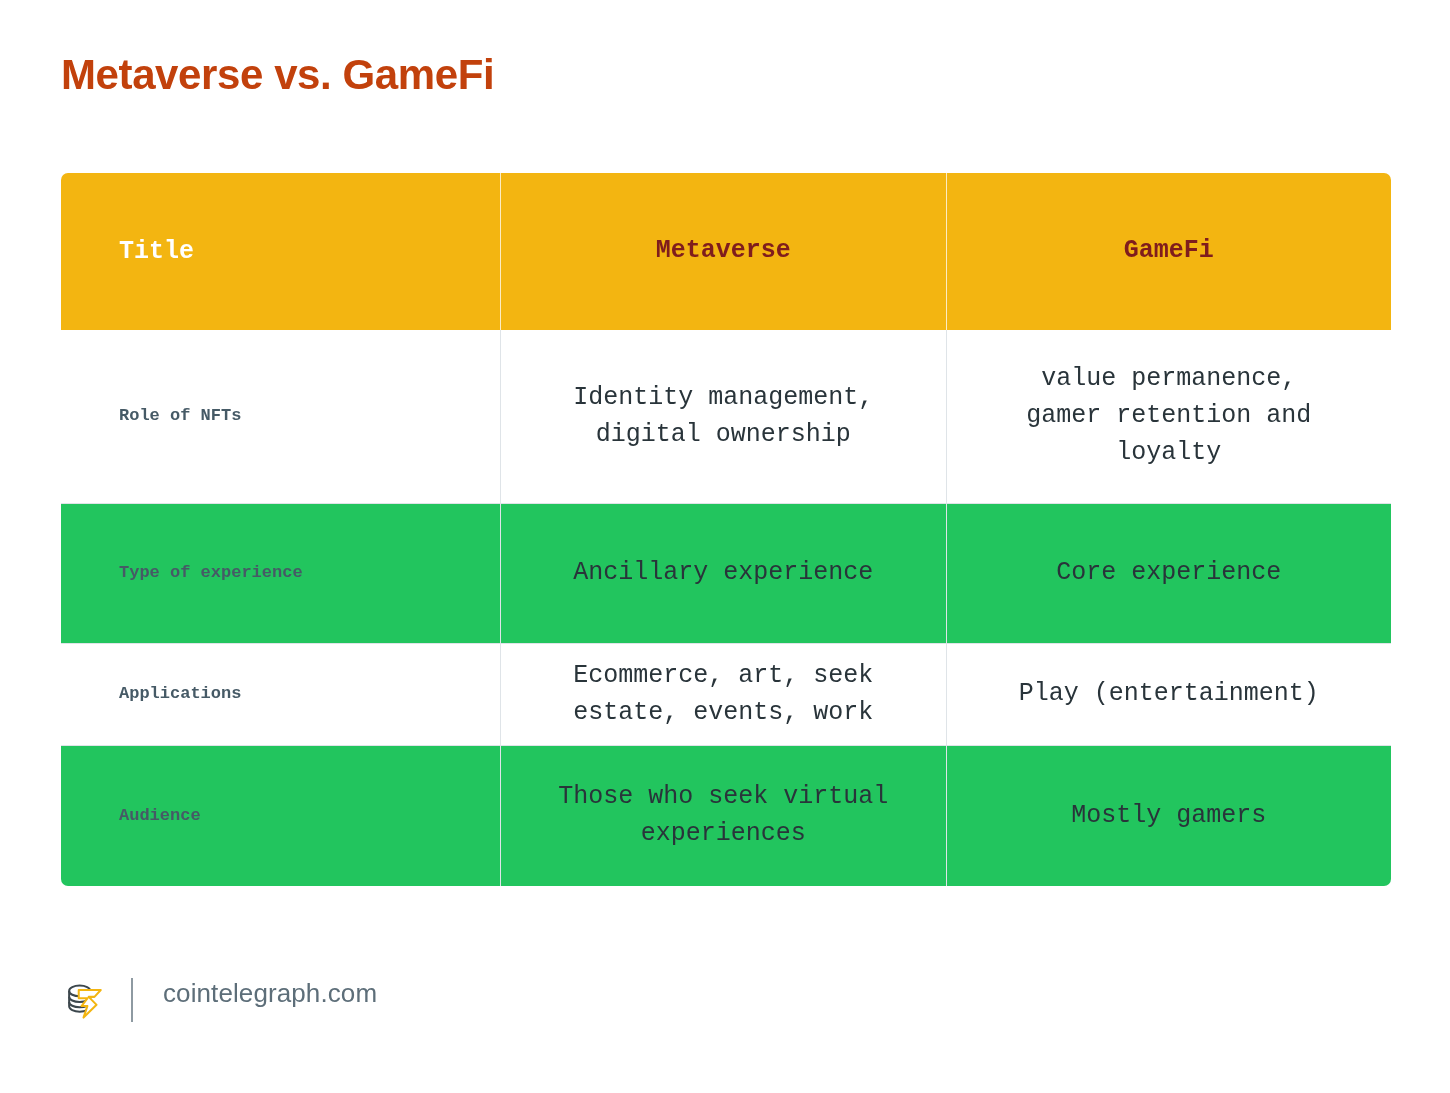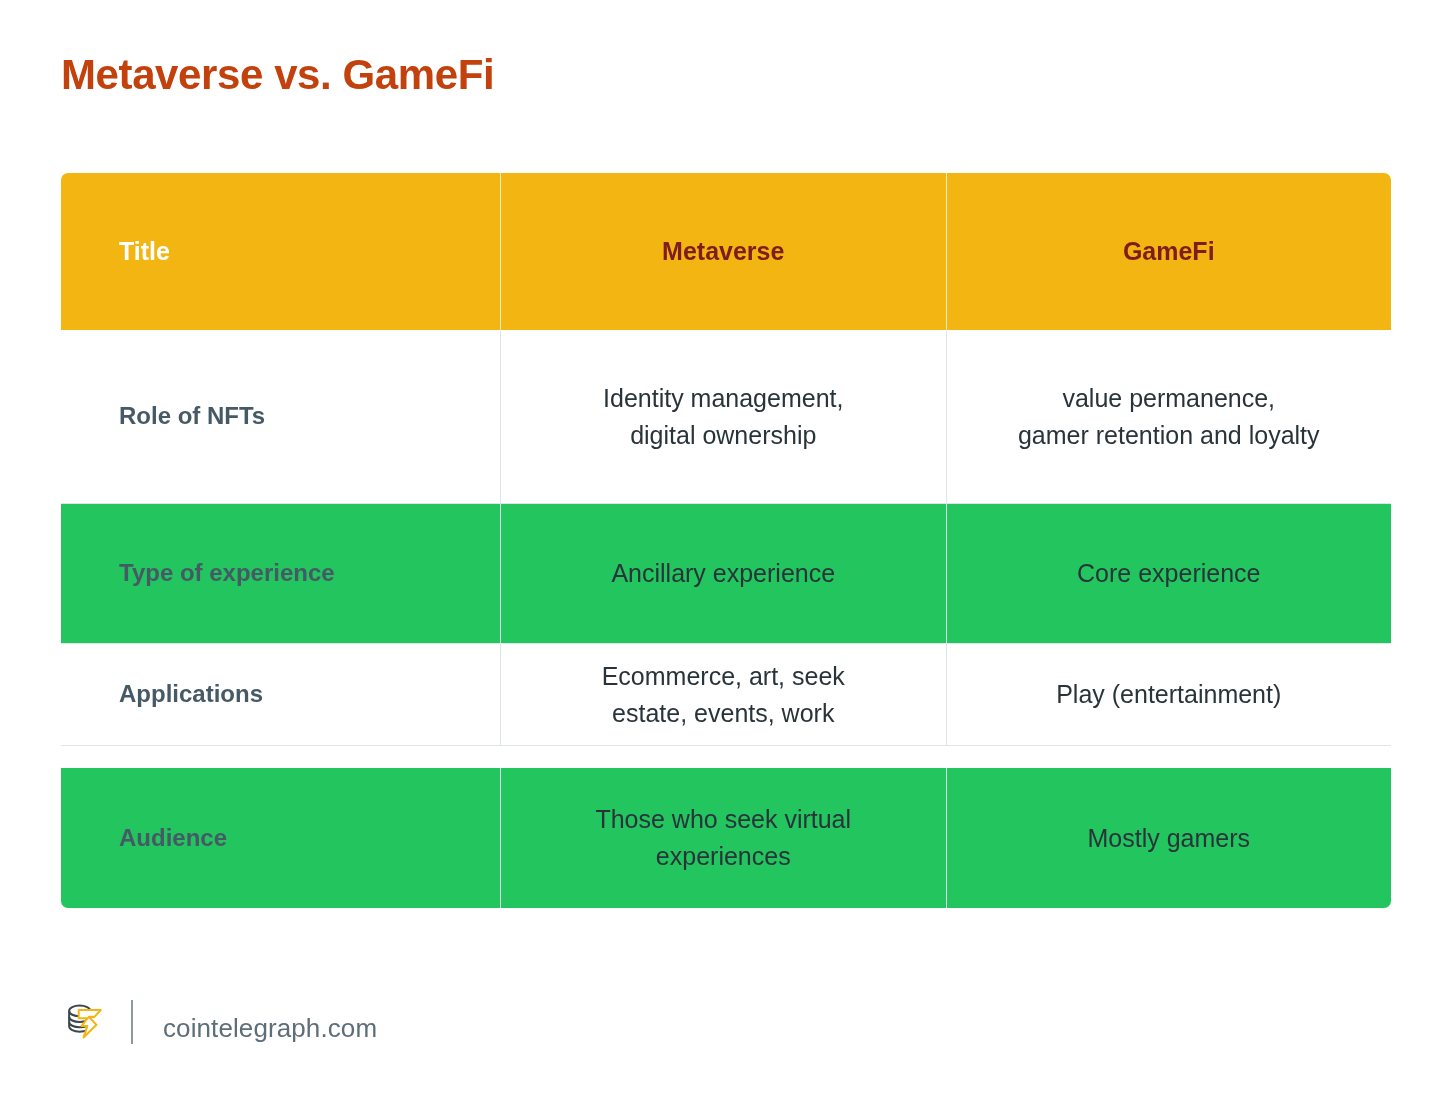--- a/index.html
+++ b/index.html
@@ -60,44 +60,45 @@
     color: #ffffff;
     font-size: 25px;
     font-weight: 700;
     border-right: 1px solid rgba(255,255,255,0.75);
   }
   .header-row .cell:last-child { border-right: none; }
 
   .body-row {
     border-bottom: 1px solid #dfe4e8;
   }
-  .body-row:last-child { border-bottom: none; margin-top: 22px; }
+  .body-row:last-child { border-bottom: none; }
   .body-row.white { background: #ffffff; }
   .body-row.gray  { background: #22c55e; }
 
   .row-r0 { height: 174px; }
   .row-r1 { height: 140px; }
   .row-r2 { height: 102px; }
   .row-r3 { height: 140px; }
 
   .cell {
     display: flex;
     align-items: center;
     box-sizing: border-box;
     border-right: 1px solid #dfe4e8;
+    font-family: Liberation Mono, monospace;
   }
   .cell:last-child { border-right: none; }
 
   .cell-label {
     flex: 0 0 440px;
     padding-left: 58px;
     padding-right: 20px;
     justify-content: flex-start;
     text-align: left;
-    font-size: 24px;
+    font-size: 17px;
     font-weight: 700;
     color: #465a66;
     line-height: 1.35;
   }
   .header-row .cell-label {
     color: #ffffff;
   }
 
   .cell-value {
     flex: 1 1 0;
@@ -116,21 +117,21 @@
   }
 
   .cell-value .txt { display: block; }
 
   
   .footer {
     position: absolute;
     left: 61px;
     top: 978px;
     display: flex;
-    align-items: flex-end;
+    align-items: flex-start;
     height: 66px;
   }
   .logo-mark {
     width: 46px;
     height: 46px;
     display: block;
     flex: 0 0 auto;
   }
   .footer-divider {
     width: 2px;

